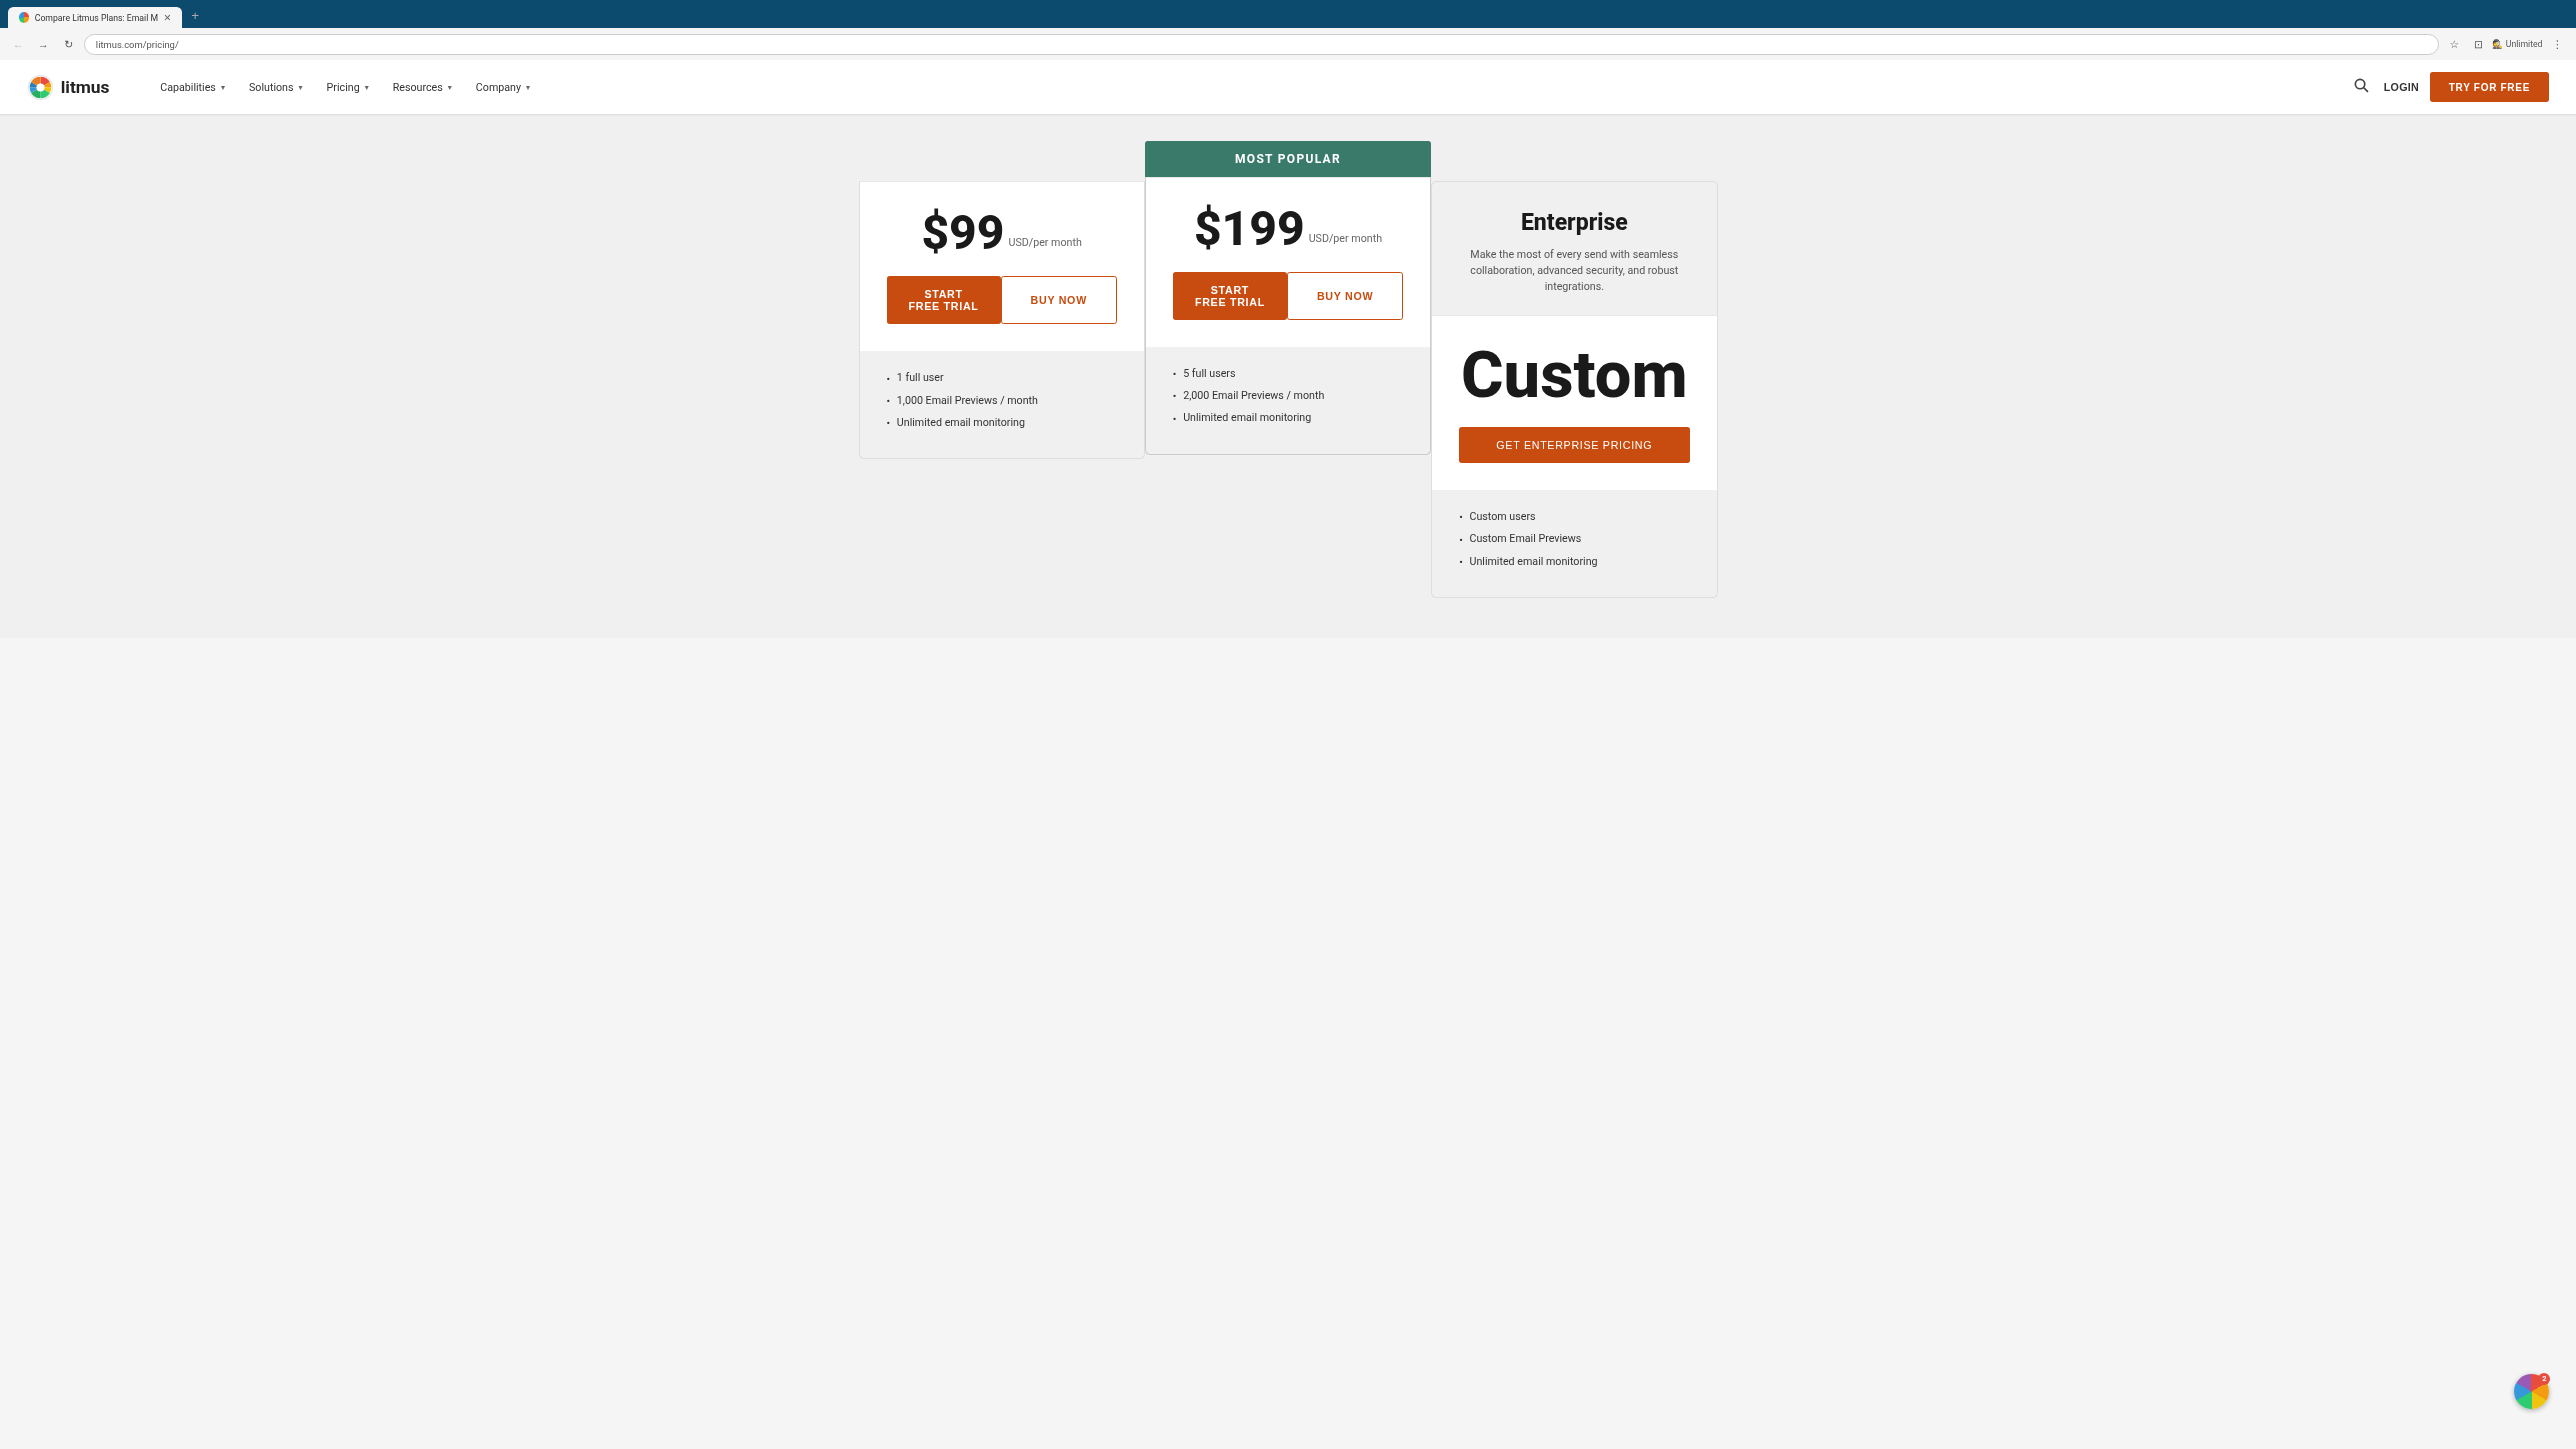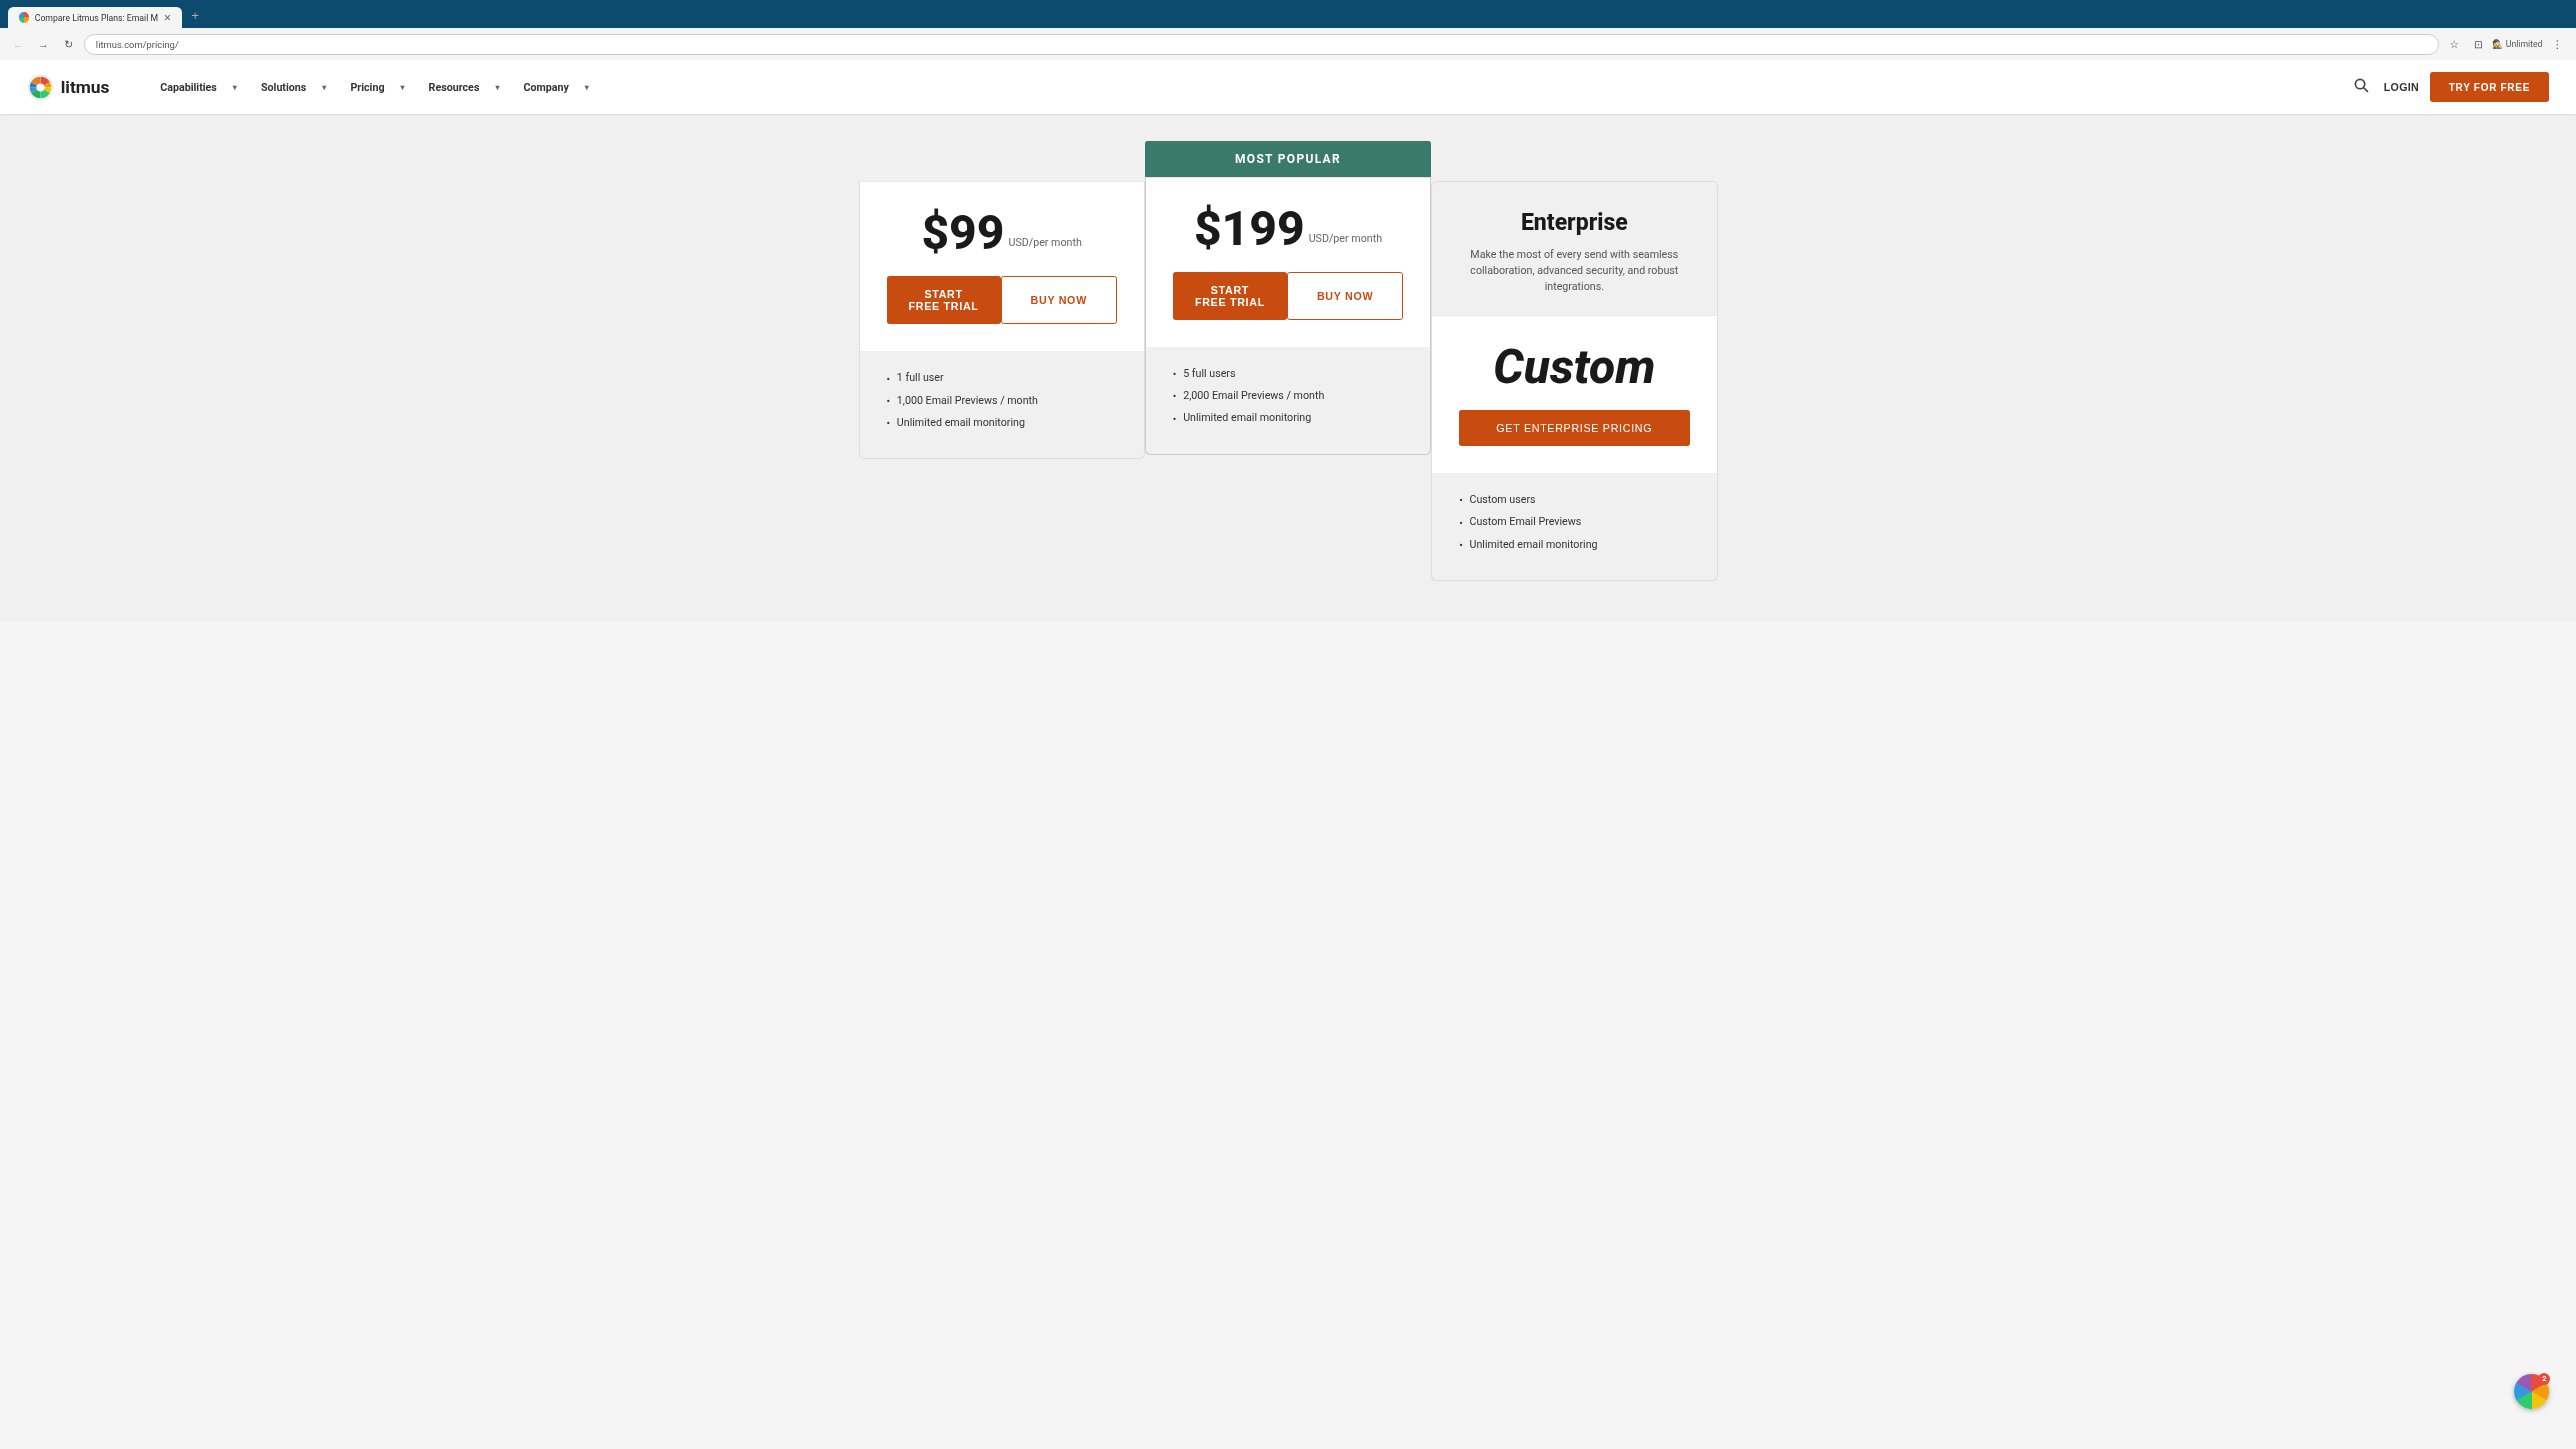--- a/index.html
+++ b/index.html
@@ -141,27 +141,27 @@
     }
     .main-nav {
       display: flex;
       align-items: center;
       gap: 2.7px;
       flex: 1;
     }
     .nav-item {
       display: flex;
       align-items: center;
-      gap: 16px;
+      gap: 5px;
       padding: 5.4px 10.7px;
       font-size: 10.7px;
       color: #333;
       cursor: pointer;
       border-radius: 2.7px;
-      font-weight: 700;
+      font-weight: 400;
     }
     .nav-item .chevron { font-size: 8px; color: #666; }
     .nav-right {
       display: flex;
       align-items: center;
       gap: 10.7px;
     }
     .search-btn {
       background: none;
       border: none;
@@ -285,25 +285,24 @@
       color: #1a1a1a;
       line-height: 1;
     }
     .price-period {
       font-size: 10.7px;
       color: #666;
       align-self: flex-end;
       padding-bottom: 8px;
     }
     .price-custom {
-      font-size: 48px;
+      font-size: 65px;
       font-weight: 800;
       color: #1a1a1a;
       line-height: 1;
-      font-style: italic;
     }
 
     .plan-buttons {
       display: flex;
       gap: 0;
       justify-content: center;
     }
     .btn-start-trial {
       background: #c84b0f;
       color: white;

